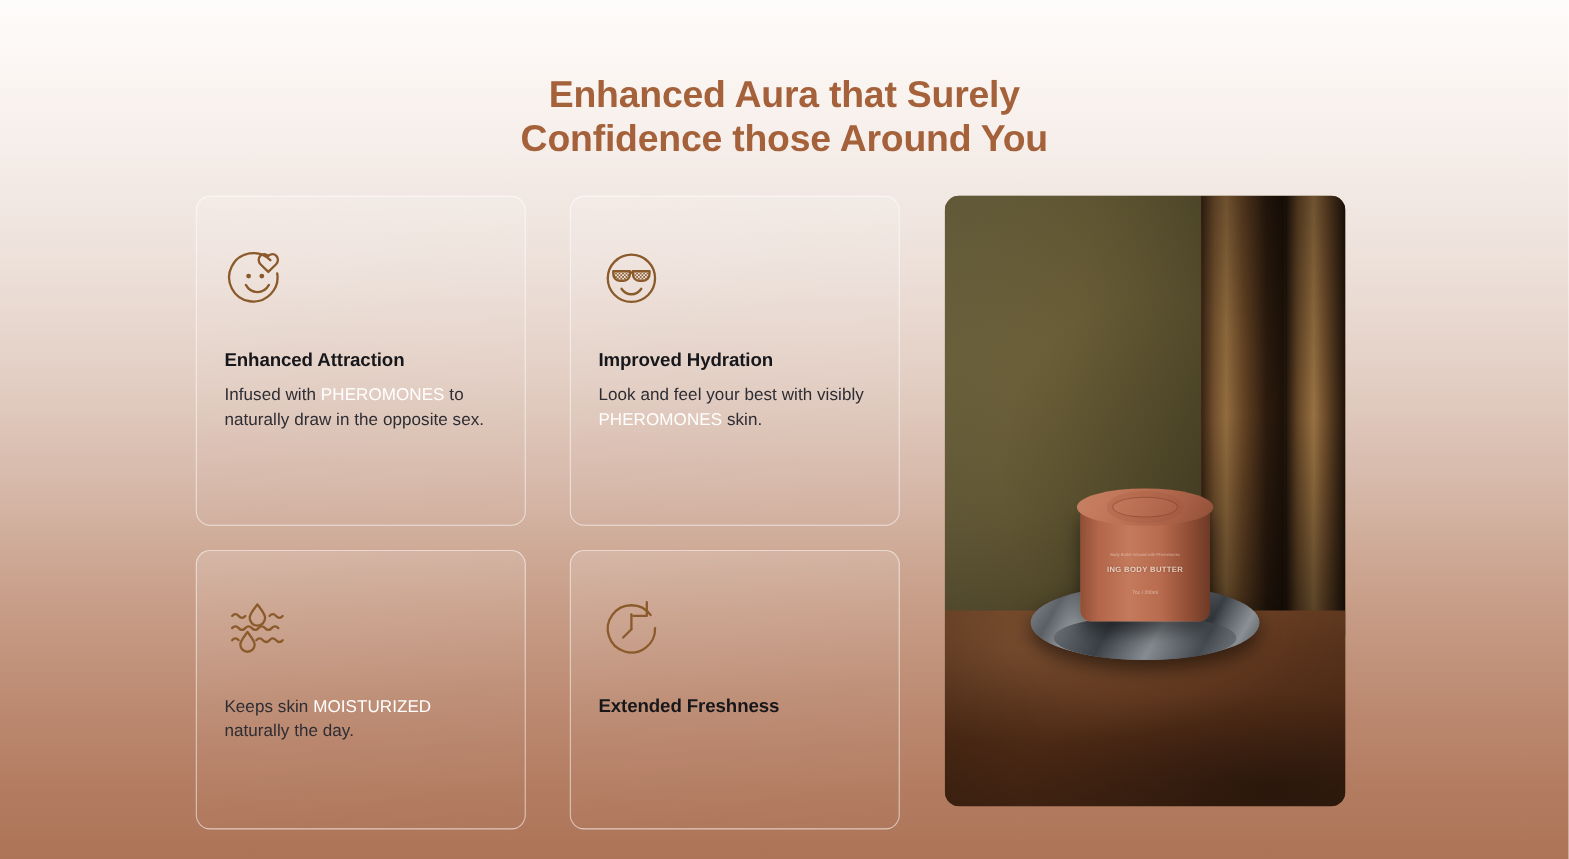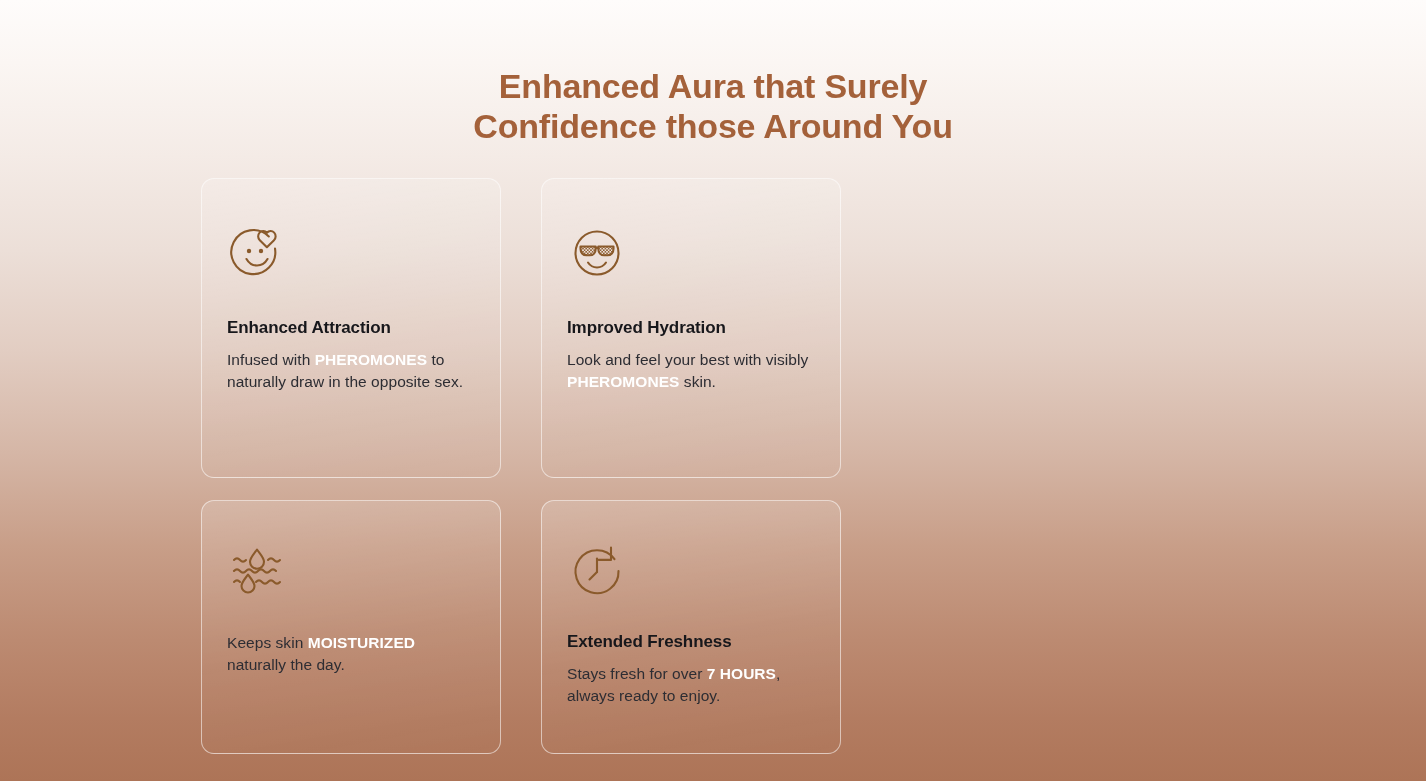--- a/index.html
+++ b/index.html
@@ -28,23 +28,23 @@
     position:absolute; left:0; top:66px; width:1426px;
     text-align:center;
     font-size:34px; font-weight:bold; line-height:40px;
     letter-spacing:-0.2px;
     color:#a4613a;
   }
   .heading .line { display:block; }
 
   
   .content {
-    position:absolute; left:201px; top:178px;
+    position:absolute; left:178px; top:178px;
     width:1047px; height:576px;
-    display:flex; gap:41px;flex-direction:column;
+    display:flex; gap:41px;
   }
   .cards {
     width:640px;
     display:grid;
     grid-template-columns:300px 300px;
     grid-template-rows:300px 254px;
     column-gap:40px; row-gap:22px;
   }
 
   
@@ -59,21 +59,21 @@
   .card-icon { width:60px; height:60px; margin-bottom:35px; }
   .card-icon svg { display:block; width:60px; height:60px; }
   .card-title {
     font-size:17px; font-weight:bold; color:#17171b;
     letter-spacing:-0.1px; margin-bottom:11px;
   }
   .card-desc {
     font-size:15.5px; line-height:22px; color:#2d2d33;
     letter-spacing:0.05px;
   }
-  .hl { color:#ffffff; font-weight:bold; }
+  .hl { color:#ffffff; font-weight:normal; }
 
   .card.row2 { padding-top:40px; }
   .card.row2 .card-icon { margin-bottom:31px; }
 
   
   .product {
     position:relative;
     width:364px; height:555px;
     border-radius:13px;
     overflow:hidden;
@@ -248,23 +248,20 @@
       <div class="card row2">
         <div class="card-icon">
           <svg viewBox="0 0 60 60" fill="none" stroke="#8a5a2b" stroke-width="2.1" stroke-linecap="round" stroke-linejoin="round">
             <path d="M47.5 18.2A21.5 21.5 0 1 0 51.5 30"></path>
             <path d="M44 6.5v12.4H31.8"></path>
             <path d="M30 17.5V31"></path>
             <path d="M30 31l-7.5 7.5"></path>
           </svg>
         </div>
         <div class="card-title">Extended Freshness</div>
-        <div class="card-desc">
-          <span>Stays fresh for over </span><span class="hl">7 HOURS</span><span>, always ready to enjoy.</span>
-        </div>
       </div>
 
     </div>
 
     <div class="product">
       <div class="wall-left"></div>
       <div class="curtain c1"></div>
       <div class="curtain c2"></div>
       <div class="curtain-shadow"></div>
       <div class="table-top"></div>

